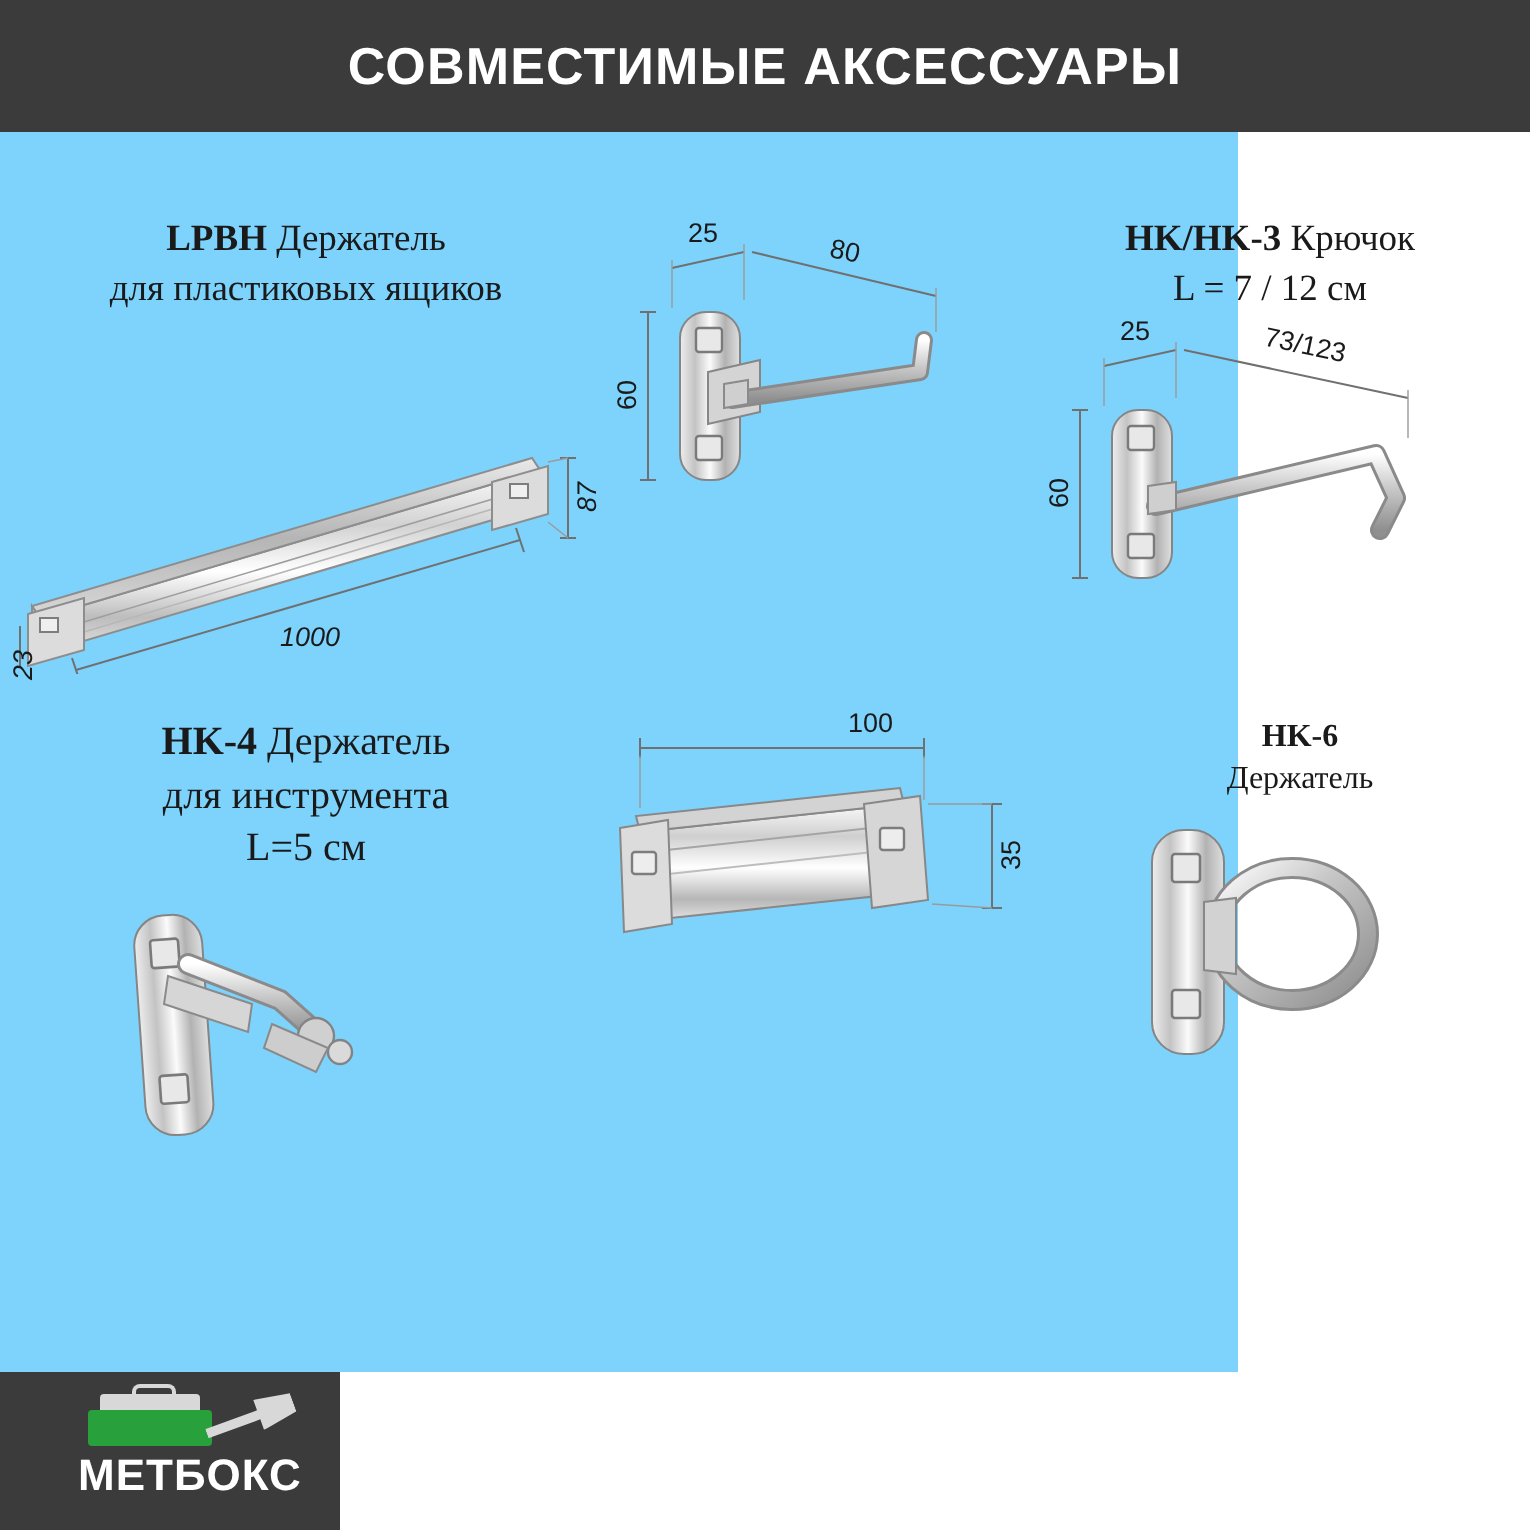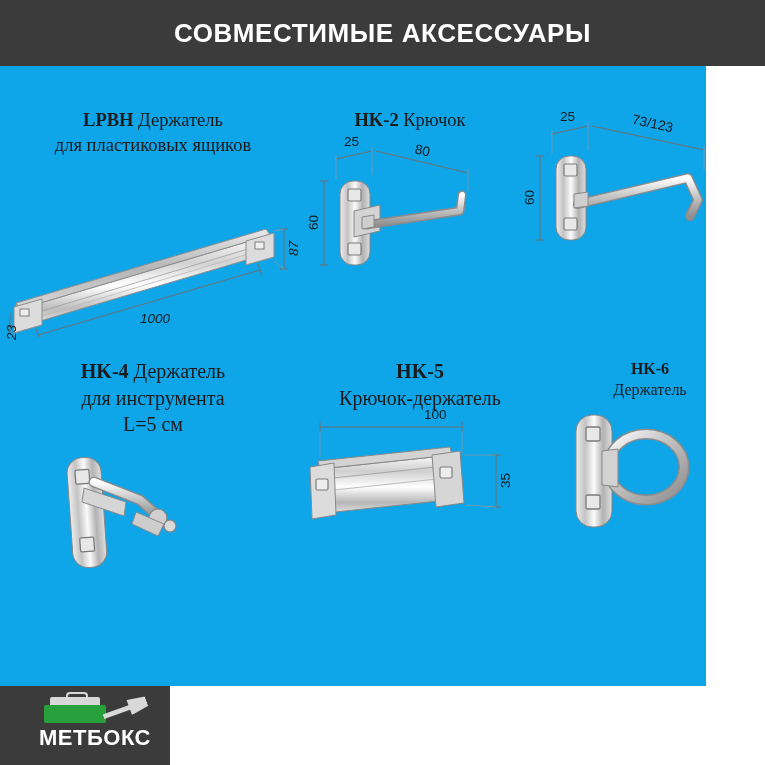--- a/index.html
+++ b/index.html
@@ -9,23 +9,23 @@
   body {
     width: 765px;
     height: 765px;
     background: #ffffff;
     font-family: "Liberation Sans", sans-serif;
     overflow: hidden;
     position: relative;
   }
   .page {
     position: relative;
-    width: 706px;
+    width: 619px;
     height: 765px;
-    background: #0ea5e9;
+    background: #7dd3fc;
   }
 
   
   .header {
     position: absolute;
     left: 0;
     top: 0;
     width: 765px;
     height: 66px;
     background: #3b3b3b;
@@ -213,24 +213,20 @@
           <line x1="2" y1="156" x2="2" y2="176" stroke="#707070" stroke-width="1"></line>
         </svg>
 
         <div class="dim rot90" style="left:278px; top:84px;">87</div>
         <div class="dim" style="left:132px; top:154px;">1000</div>
         <div class="dim rot90" style="left:-4px; top:168px;">23</div>
       </div>
     </div>
 
     <div class="cell" style="left:310px; top:42px; width:200px;">
-      <div class="cell-title">
-        <span class="code">HK-2</span>
-        <span>Крючок</span>
-      </div>
 
       <div class="cell-art" style="width:200px; height:180px;">
         <svg width="200" height="180" viewBox="0 0 200 180">
           <defs>
             <linearGradient id="gPlate2" x1="0" y1="0" x2="1" y2="0">
               <stop offset="0%" stop-color="#ededed"></stop>
               <stop offset="25%" stop-color="#c3c3c3"></stop>
               <stop offset="50%" stop-color="#fbfbfb"></stop>
               <stop offset="75%" stop-color="#b2b2b2"></stop>
               <stop offset="100%" stop-color="#dfdfdf"></stop>
@@ -265,20 +261,25 @@
           <line x1="10" y1="132" x2="18" y2="132" stroke="#707070" stroke-width="1"></line>
         </svg>
 
         <div class="dim" style="left:34px; top:1px;">25</div>
         <div class="dim" style="left:105px; top:10px; transform:rotate(12deg);">80</div>
         <div class="dim rot90" style="left:-4px; top:82px;">60</div>
       </div>
     </div>
 
     <div class="cell" style="left:520px; top:42px; width:230px;">
+      <div class="cell-title">
+        <span class="code">HK/HK-3</span>
+        <span>Крючок</span><br>
+        <span>L = 7 / 12 см</span>
+      </div>
 
       <div class="cell-art" style="width:230px; height:180px;">
         <svg width="230" height="180" viewBox="0 0 230 180">
           <defs>
             <linearGradient id="gPlate3" x1="0" y1="0" x2="1" y2="0">
               <stop offset="0%" stop-color="#ededed"></stop>
               <stop offset="25%" stop-color="#c3c3c3"></stop>
               <stop offset="50%" stop-color="#fbfbfb"></stop>
               <stop offset="75%" stop-color="#b2b2b2"></stop>
               <stop offset="100%" stop-color="#dfdfdf"></stop>
@@ -352,24 +353,20 @@
 
           <polygon points="76,50 118,64 116,78 74,64" fill="#d6d6d6" stroke="#8a8a8a" stroke-width="1"></polygon>
           <circle cx="150" cy="80" r="9" fill="#d0d0d0" stroke="#838383" stroke-width="1.2"></circle>
           <circle cx="162" cy="88" r="6" fill="#dadada" stroke="#838383" stroke-width="1.2"></circle>
           <polygon points="128,74 156,86 150,98 124,86" fill="#cdcdcd" stroke="#8a8a8a" stroke-width="1"></polygon>
         </svg>
       </div>
     </div>
 
     <div class="cell" style="left:300px; top:292px; width:240px;">
-      <div class="cell-title" style="font-size:20px;">
-        <span class="code">HK-5</span><br>
-        <span>Крючок-держатель</span>
-      </div>
 
       <div class="cell-art" style="width:240px; height:165px;">
         <svg width="240" height="165" viewBox="0 0 240 165">
           <defs>
             <linearGradient id="gBody5" x1="0" y1="0" x2="0" y2="1">
               <stop offset="0%" stop-color="#fbfbfb"></stop>
               <stop offset="28%" stop-color="#cfcfcf"></stop>
               <stop offset="55%" stop-color="#ffffff"></stop>
               <stop offset="82%" stop-color="#b6b6b6"></stop>
               <stop offset="100%" stop-color="#e2e2e2"></stop>

